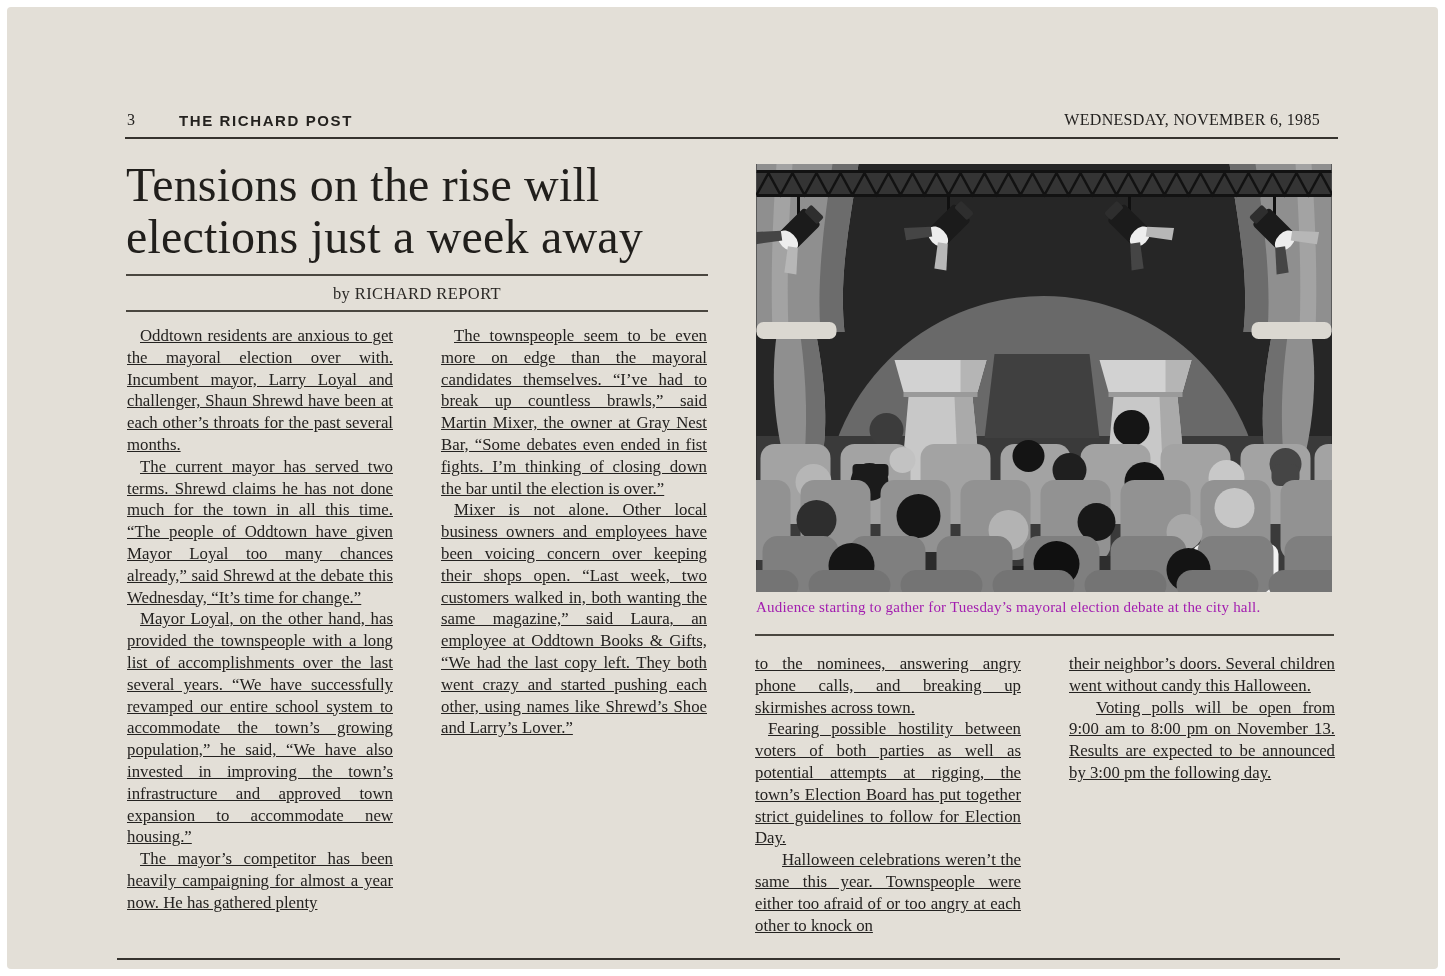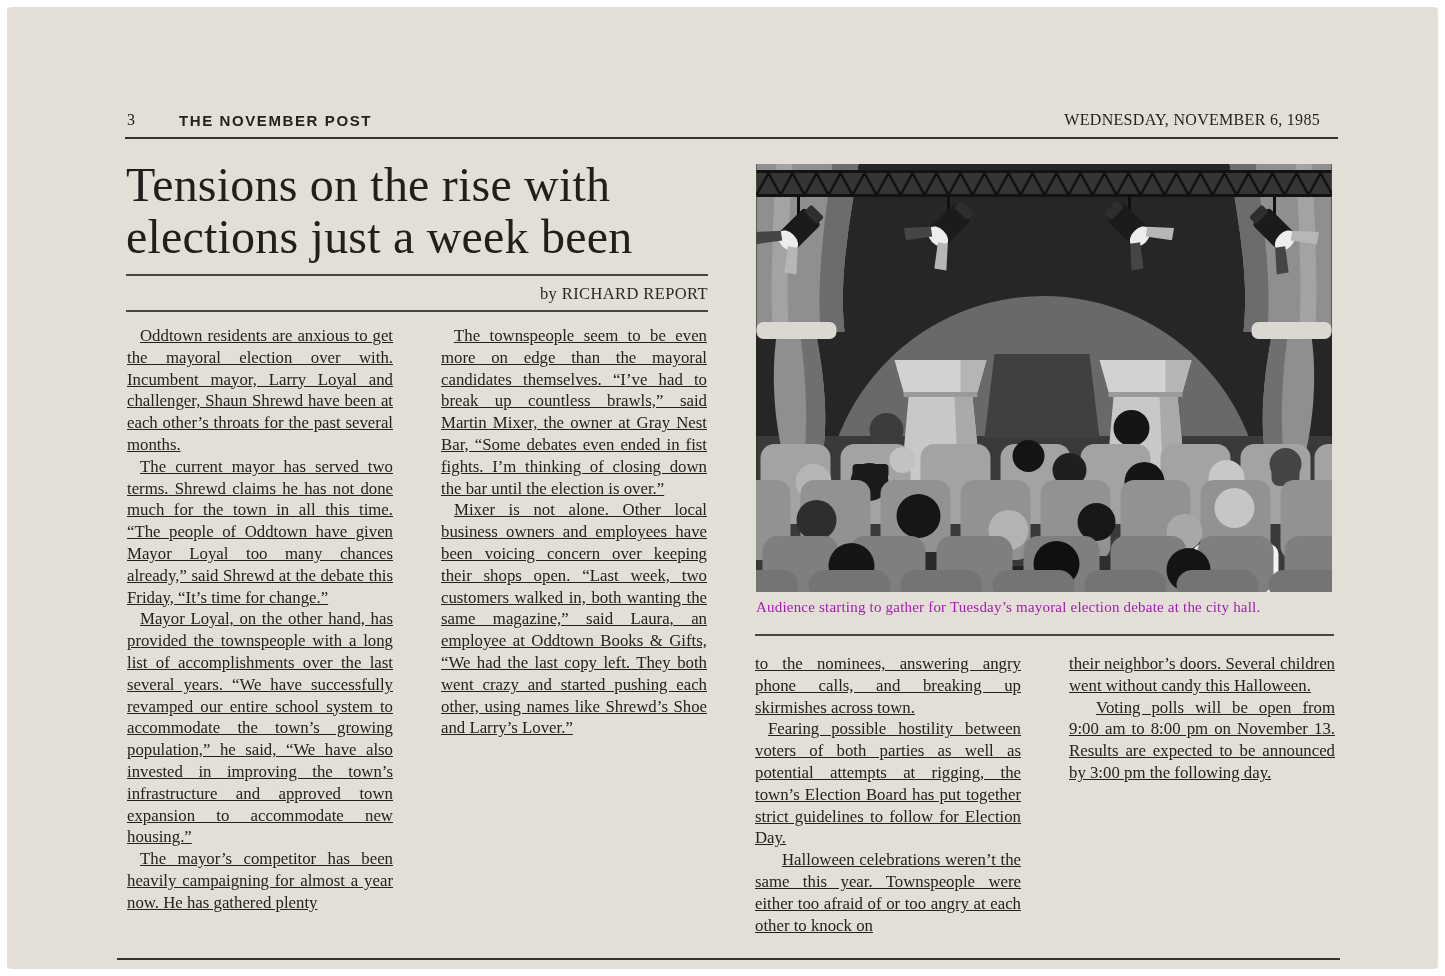--- a/index.html
+++ b/index.html
@@ -29,21 +29,21 @@
   .rule-headline{left:119px;top:267px;width:582px;}
   .rule-byline{left:119px;top:303px;width:582px;}
   .rule-caption{left:748px;top:627px;width:579px;}
   
   .headline{
     position:absolute;left:119px;top:152px;width:600px;
     font-size:48px;line-height:52px;color:#211f1c;letter-spacing:0.2px;
   }
   .byline{
     position:absolute;left:119px;top:277px;width:582px;
-    text-align:right;font-size:16.5px;letter-spacing:0.4px;color:#2a2825;
+    text-align:center;font-size:16.5px;letter-spacing:0.4px;color:#2a2825;
   }
   
   .col{position:absolute;width:266px;font-size:16.8px;line-height:21.8px;text-align:justify;text-decoration:underline;}
   .col p{margin:0;text-indent:13px;}
   .col p.cont{text-indent:0;}
   .col p.big-indent{text-indent:27px;}
   .col1{left:120px;top:318px;}
   .col2{left:434px;top:318px;}
   .col3{left:748px;top:646px;}
   .col4{left:1062px;top:646px;}
@@ -57,32 +57,32 @@
     position:absolute;left:749px;top:592px;width:578px;
     font-size:15px;color:#a21caf;letter-spacing:0.2px;
   }
 </style>
 </head>
 <body>
 
 <div class="paper">
 
   <div class="page-number">3</div>
-  <div class="masthead">THE NOVEMBER POST</div>
+  <div class="masthead">THE RICHARD POST</div>
   <div class="dateline">WEDNESDAY, NOVEMBER 6, 1985</div>
   <div class="rule rule-header"></div>
 
-  <h1 class="headline" style="font-weight:400;margin:0;">Tensions on the rise with elections just a week been</h1>
+  <h1 class="headline" style="font-weight:400;margin:0;">Tensions on the rise will elections just a week away</h1>
   <div class="rule rule-thin rule-headline"></div>
   <div class="byline">by RICHARD REPORT</div>
   <div class="rule rule-thin rule-byline"></div>
 
   <div class="col col1">
     <p>Oddtown residents are anxious to get the mayoral election over with. Incumbent mayor, Larry Loyal and challenger, Shaun Shrewd have been at each other’s throats for the past several months.</p>
-    <p>The current mayor has served two terms. Shrewd claims he has not done much for the town in all this time. “The people of Oddtown have given Mayor Loyal too many chances already,” said Shrewd at the debate this Friday, “It’s time for change.”</p>
+    <p>The current mayor has served two terms. Shrewd claims he has not done much for the town in all this time. “The people of Oddtown have given Mayor Loyal too many chances already,” said Shrewd at the debate this Wednesday, “It’s time for change.”</p>
     <p>Mayor Loyal, on the other hand, has provided the townspeople with a long list of accomplishments over the last several years. “We have successfully revamped our entire school system to accommodate the town’s growing population,” he said, “We have also invested in improving the town’s infrastructure and approved town expansion to accommodate new housing.”</p>
     <p>The mayor’s competitor has been heavily campaigning for almost a year now. He has gathered plenty</p>
   </div>
   <div class="col col2">
     <p>The townspeople seem to be even more on edge than the mayoral candidates themselves. “I’ve had to break up countless brawls,” said Martin Mixer, the owner at Gray Nest Bar, “Some debates even ended in fist fights. I’m thinking of closing down the bar until the election is over.”</p>
     <p>Mixer is not alone. Other local business owners and employees have been voicing concern over keeping their shops open. “Last week, two customers walked in, both wanting the same magazine,” said Laura, an employee at Oddtown Books &amp; Gifts, “We had the last copy left. They both went crazy and started pushing each other, using names like Shrewd’s Shoe and Larry’s Lover.”</p>
   </div>
 
   <figure class="stage-figure" style="margin:0;">
     <svg viewBox="0 0 575 428" width="576" height="428">

